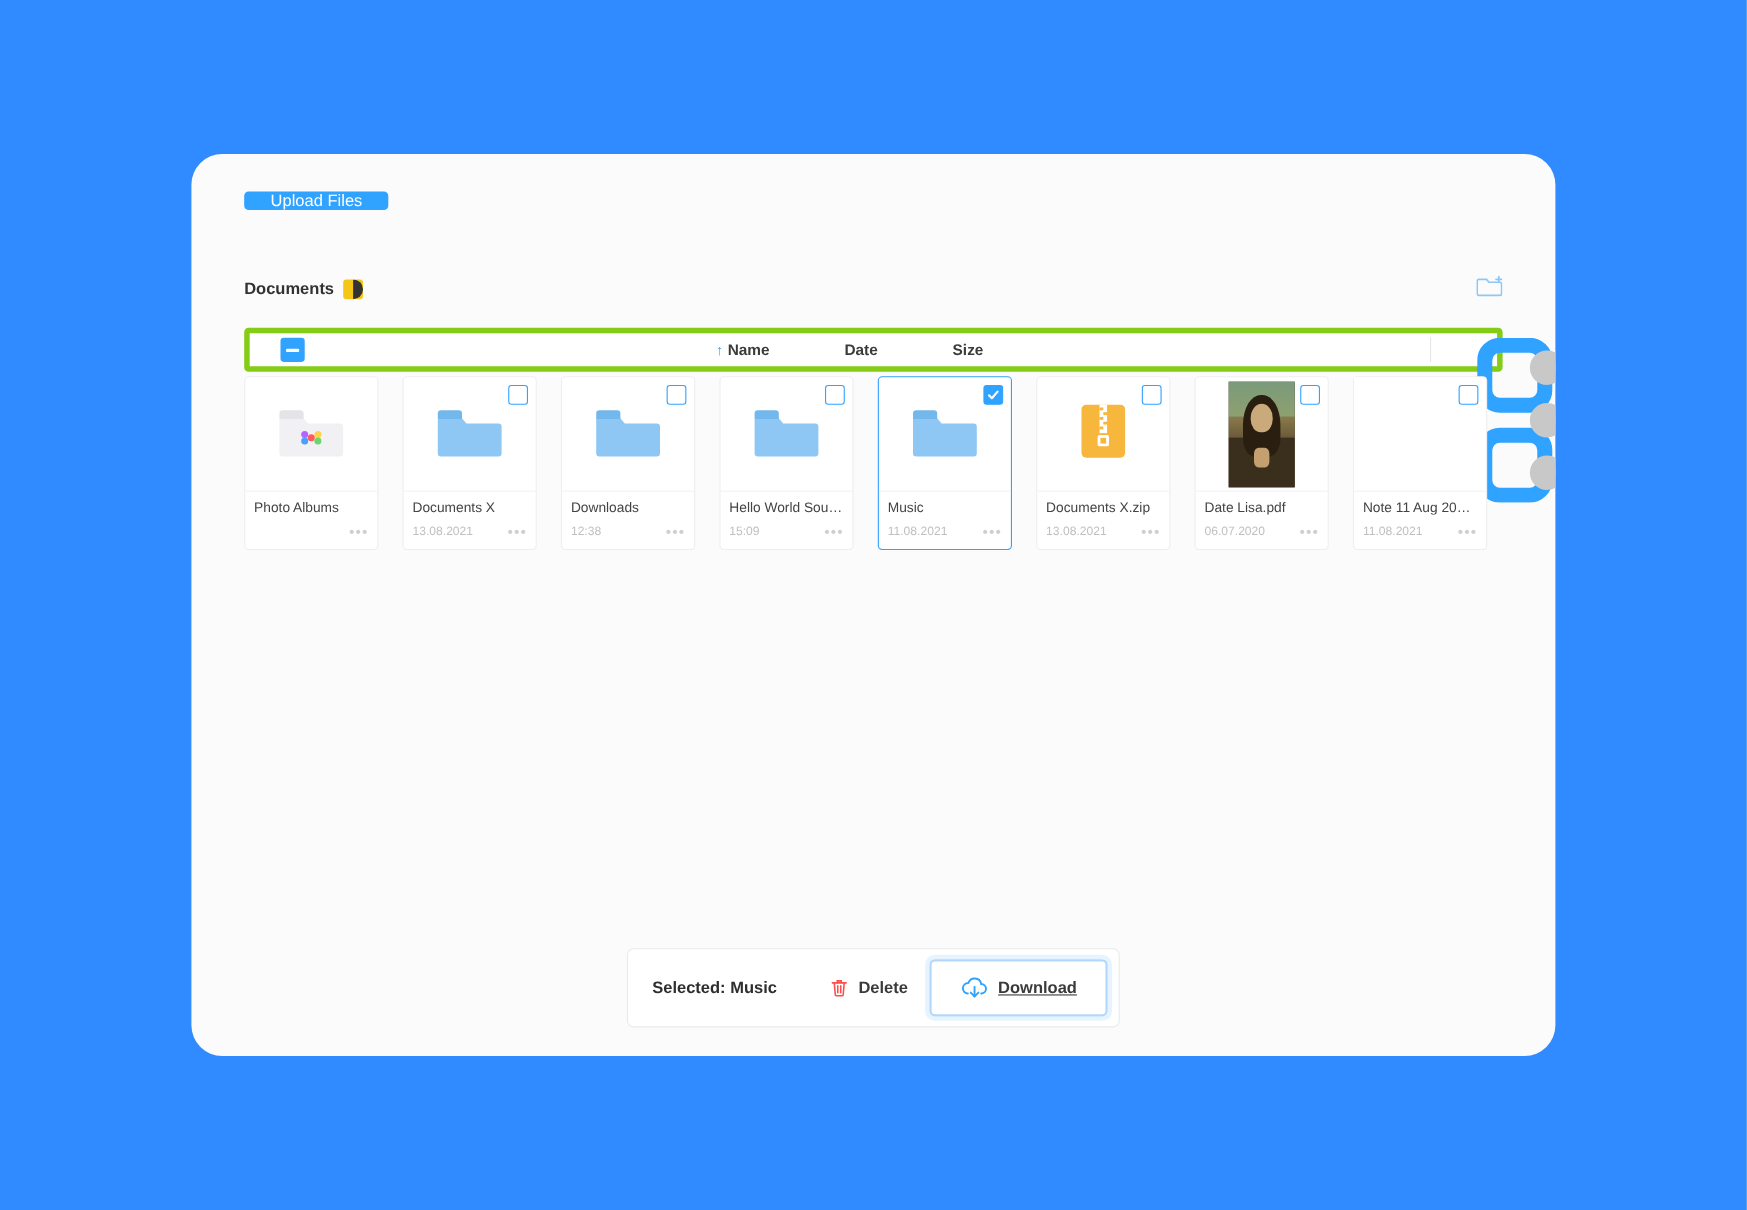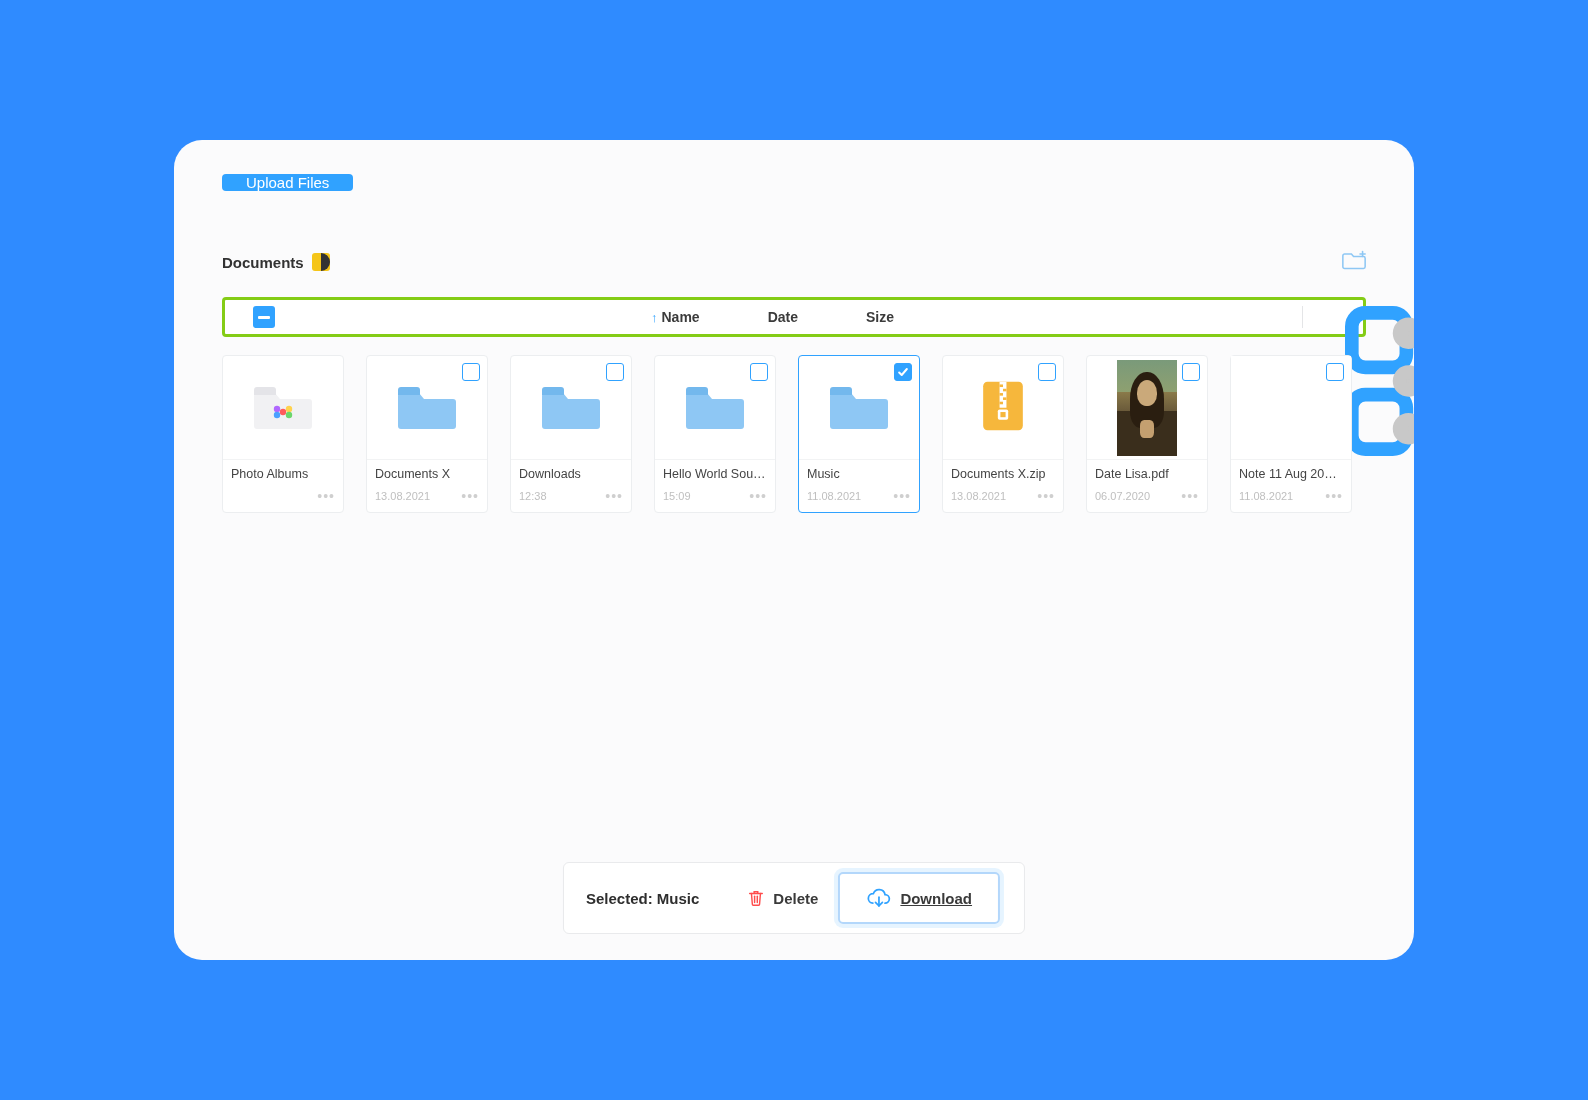--- a/index.html
+++ b/index.html
@@ -27,32 +27,32 @@
   .user-name .r{display:inline-flex;width:22px;height:22px;border:1.5px solid #9a9a9a;border-radius:50%;align-items:center;justify-content:center;font-size:13px;color:#9a9a9a;vertical-align:middle;margin-left:4px;position:relative;top:-2px;}
   .freespace{font-size:13px;color:#b6b6b6;}
   .upload-btn{background:#30a2ff;color:#fff;border:none;border-radius:4px;padding:0 24px;font-size:15px;cursor:pointer;}
   
   .crumb-row{display:flex;align-items:center;justify-content:space-between;margin-top:58px;}
   .crumb{display:flex;align-items:center;gap:8px;font-size:15px;font-weight:600;color:#323232;}
   .d-logo{width:18px;height:18px;border-radius:3px;background:#f5c518;position:relative;overflow:hidden;}
   .d-logo::after{content:"";position:absolute;right:0;top:0;width:9px;height:18px;background:#333;border-radius:0 9px 9px 0;}
   .newfolder svg{width:24px;height:22px;}
   
-  .sortbar{margin-top:22px;height:40px;border:3px solid #84cc16;border-radius:4px;background:#fff;display:flex;align-items:center;padding:0 28px;gap:20px;}
+  .sortbar{margin-top:22px;height:40px;border:5px solid #84cc16;border-radius:4px;background:#fff;display:flex;align-items:center;padding:0 28px;gap:20px;}
   .indeterminate{width:22px;height:22px;background:#30a2ff;border-radius:3px;display:flex;align-items:center;justify-content:center;}
   .indeterminate span{display:block;width:12px;height:3px;background:#fff;border-radius:1px;}
   .sortbar .spacer{flex:1;}
   .sort-col{font-size:14px;color:#3b3b3b;font-weight:600;cursor:pointer;}
   .sort-arrow{color:#30a2ff;margin-right:4px;font-size:13px;}
   .sortbar .gap{width:28px;}
   .viewbtns{margin-left:auto;display:flex;align-items:center;gap:10px;}
   .viewbtns .sep{width:1px;height:22px;background:#e4e5e7;}
   .vbtn{width:22px;height:22px;cursor:pointer;}
   
-  .grid{display:flex;flex-wrap:wrap;gap:22px;margin-top:18px;}
+  .grid{display:flex;flex-wrap:wrap;gap:22px;margin-top:4px;}
   .tile{width:122px;border:1px solid #eceef0;border-radius:4px;background:#fff;position:relative;cursor:pointer;}
   .tile.selected{border-color:#30a2ff;}
   .tile.selected .check{background:#30a2ff;border-color:#30a2ff;}
   .tile.selected .check svg{display:block;}
   .preview{height:104px;display:flex;align-items:center;justify-content:center;border-bottom:1px solid #f2f3f4;position:relative;overflow:hidden;}
   .check{position:absolute;top:7px;right:7px;width:18px;height:18px;border:1.5px solid #30a2ff;border-radius:3px;background:#fff;display:flex;align-items:center;justify-content:center;z-index:3;}
   .check svg{display:none;width:12px;height:12px;}
   .body{padding:7px 8px 8px;}
   .fname{font-size:12.5px;color:#444;white-space:nowrap;overflow:hidden;text-overflow:ellipsis;}
   .meta{display:flex;align-items:center;justify-content:space-between;margin-top:7px;}
@@ -61,21 +61,21 @@
   
   .folder svg,.photos svg,.zip svg{width:60px;height:50px;}
   .mona{width:60px;height:96px;background:#2a2317;position:relative;display:flex;flex-direction:column;}
   .mona .sky{height:34%;background:linear-gradient(#7a9a7a,#8ea070);}
   .mona .land{height:20%;background:linear-gradient(#8a7a4a,#6a5a3a);}
   .mona .dress{flex:1;background:#3a2e1c;}
   .mona .face{position:absolute;top:20px;left:50%;transform:translateX(-50%);width:20px;height:26px;background:#caa97a;border-radius:50% 50% 45% 45%;}
   .mona .hair{position:absolute;top:12px;left:50%;transform:translateX(-50%);width:34px;height:56px;background:#2a1e10;border-radius:48% 48% 30% 30%;}
   .mona .chest{position:absolute;bottom:18px;left:50%;transform:translateX(-50%);width:14px;height:18px;background:#c4a070;border-radius:30%;}
   
-  .actionbar{position:absolute;left:50%;bottom:26px;transform:translateX(-50%);display:flex;align-items:center;gap:10px;background:#fff;border:1px solid #e9eaec;border-radius:6px;padding:9px 24px 9px 22px;}
+  .actionbar{position:absolute;left:50%;bottom:26px;transform:translateX(-50%);display:flex;align-items:center;gap:10px;background:#fff;border:1px solid #e9eaec;border-radius:6px;padding:9px 10px 9px 22px;}
   .sel-label{font-size:15px;font-weight:600;color:#2e2e2e;margin-right:30px;}
   .act{display:flex;align-items:center;gap:8px;font-size:15px;font-weight:600;color:#3a3a3a;cursor:pointer;padding:8px 8px;}
   .act.delete svg{width:18px;height:18px;}
   .act.download{border:2.5px solid #b3d7fb;border-radius:5px;padding:13px 26px;margin-left:2px;box-shadow:0 0 0 4px rgba(48,162,255,.12);text-decoration:underline;}
   .act.download svg{width:26px;height:22px;}
   .blank-preview{background:#fff;}
 </style>
 </head>
 <body>
 

